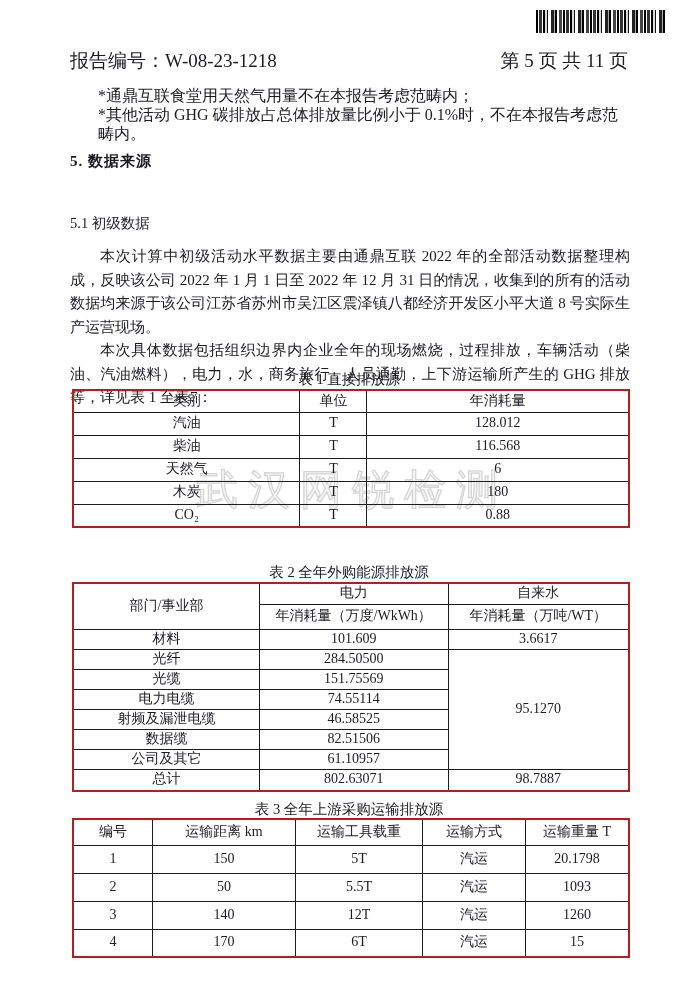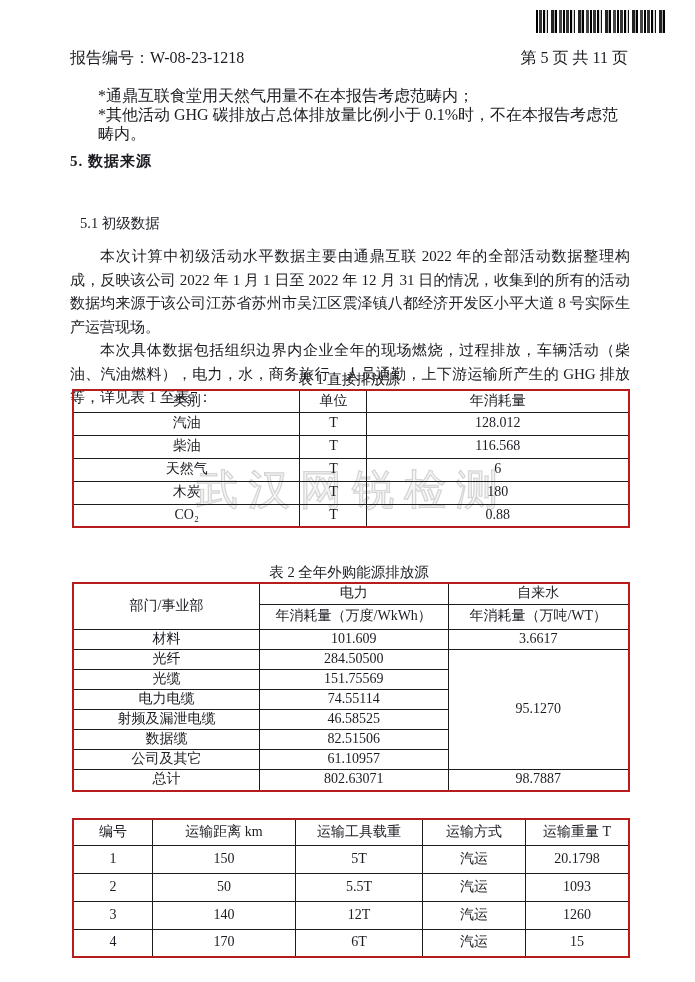--- a/index.html
+++ b/index.html
@@ -10,25 +10,25 @@
   
   .barcode{
     position:absolute;left:536px;top:10px;width:131px;height:23px;
     background:repeating-linear-gradient(90deg,
       #000 0 2px,#fff 2px 3px,#333 3px 6px,#fff 6px 7px,#000 7px 9px,
       #d8d8d8 9px 11px,#111 11px 12px,#fff 12px 15px,#222 15px 18px,
       #aaa 18px 19px,#000 19px 21px,#fff 21px 23px,#444 23px 26px,#fff 26px 27px);
   }
   .hdr{
     position:absolute;left:70px;top:48px;width:558px;
-    display:flex;justify-content:space-between;font-size:16px;
+    display:flex;justify-content:space-between;font-size:19px;
   }
   .notes{position:absolute;left:98px;top:86px;width:530px;font-size:16px;line-height:19px;}
   .h-main{position:absolute;left:70px;top:152px;font-size:15px;font-weight:bold;letter-spacing:1px;}
-  .h-sub{position:absolute;left:80px;top:214px;font-size:14.5px;}
+  .h-sub{position:absolute;left:70px;top:214px;font-size:14.5px;}
   .paras{position:absolute;left:70px;top:245px;width:560px;font-size:15px;line-height:23.5px;text-align:justify;}
   .paras p{margin:0;text-indent:2em;}
   
   .watermark{
     position:absolute;left:196px;top:462px;z-index:0;
     font-size:42px;letter-spacing:10px;white-space:nowrap;
     color:rgba(150,150,150,0.10);
     text-align:center;
     -webkit-text-stroke:1.2px #d4d4d4;
   }
@@ -166,20 +166,21 @@
       <td>61.10957</td>
     </tr>
     <tr class="total">
       <td>总计</td>
       <td>802.63071</td>
       <td>98.7887</td>
     </tr>
   </tbody>
     </table>
 
+  <div class="tbl-title" id="t3-title">表 3  全年上游采购运输排放源</div>
   <table class="doc" id="t3">
     <tbody>
         <tr class="head">
       <td class="c1">编号</td>
       <td class="c2">运输距离 km</td>
       <td class="c3">运输工具载重</td>
       <td class="c4">运输方式</td>
       <td class="c5">运输重量 T</td>
     </tr>
     <tr>

